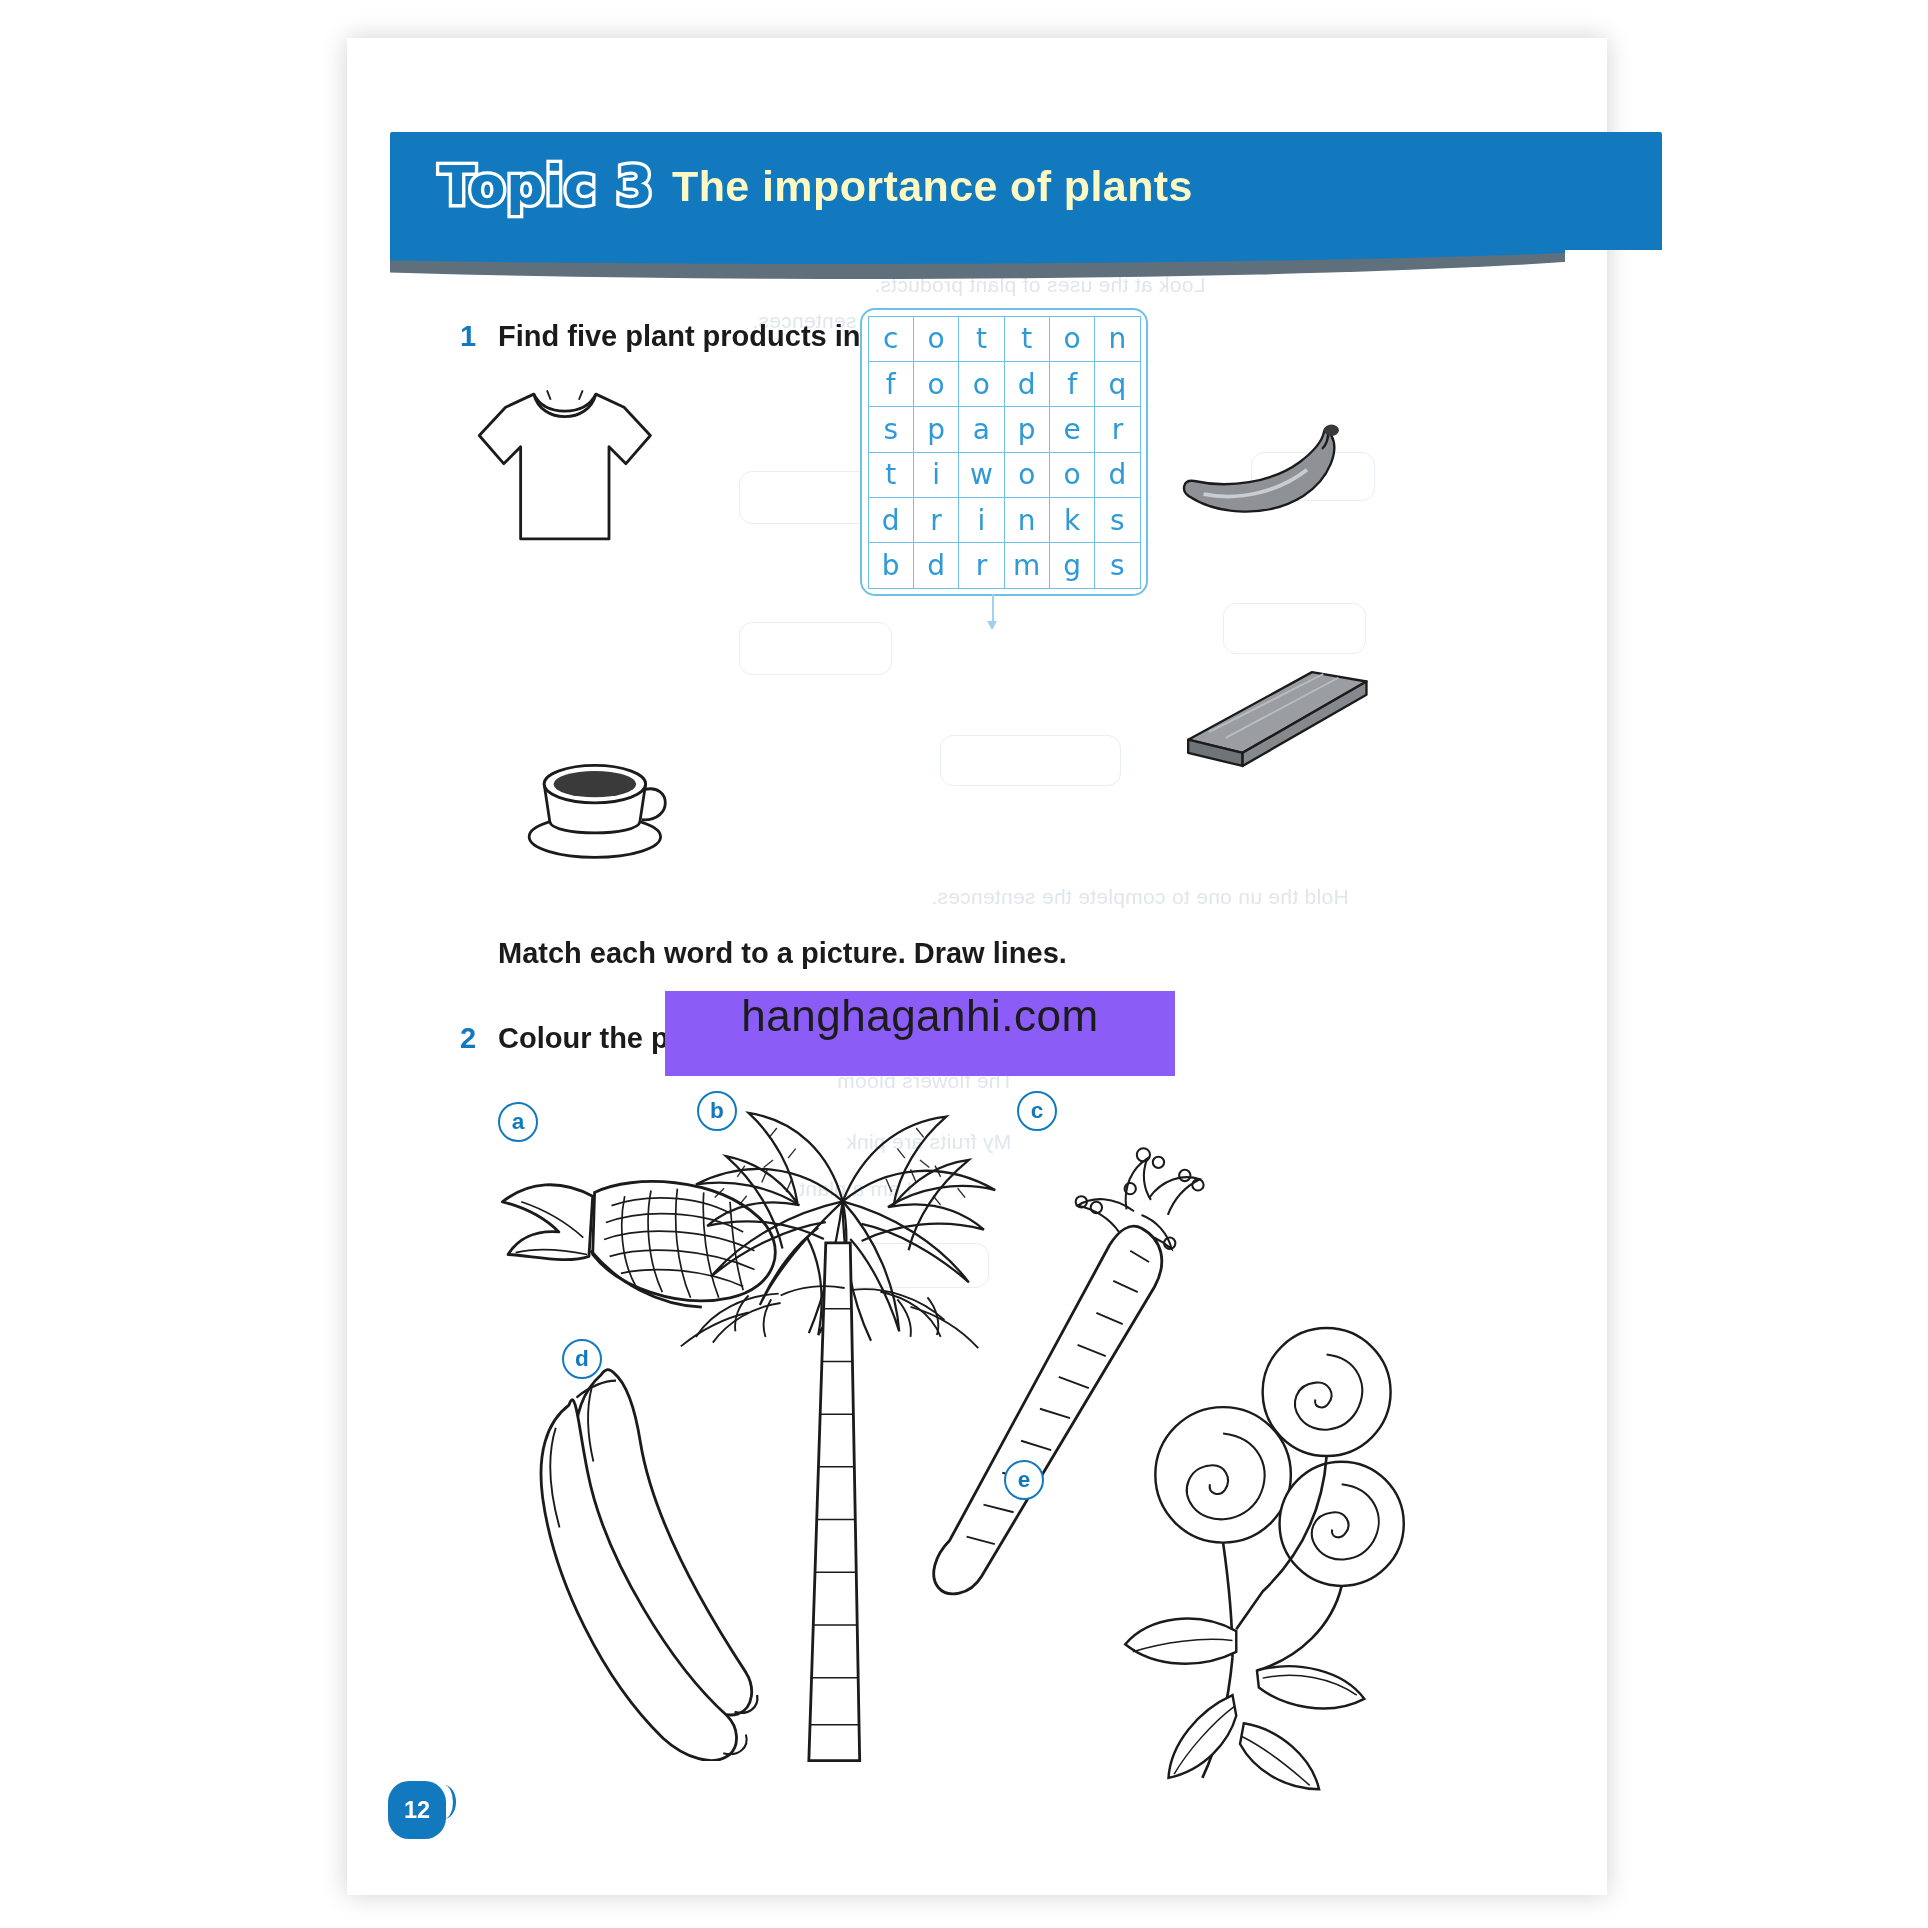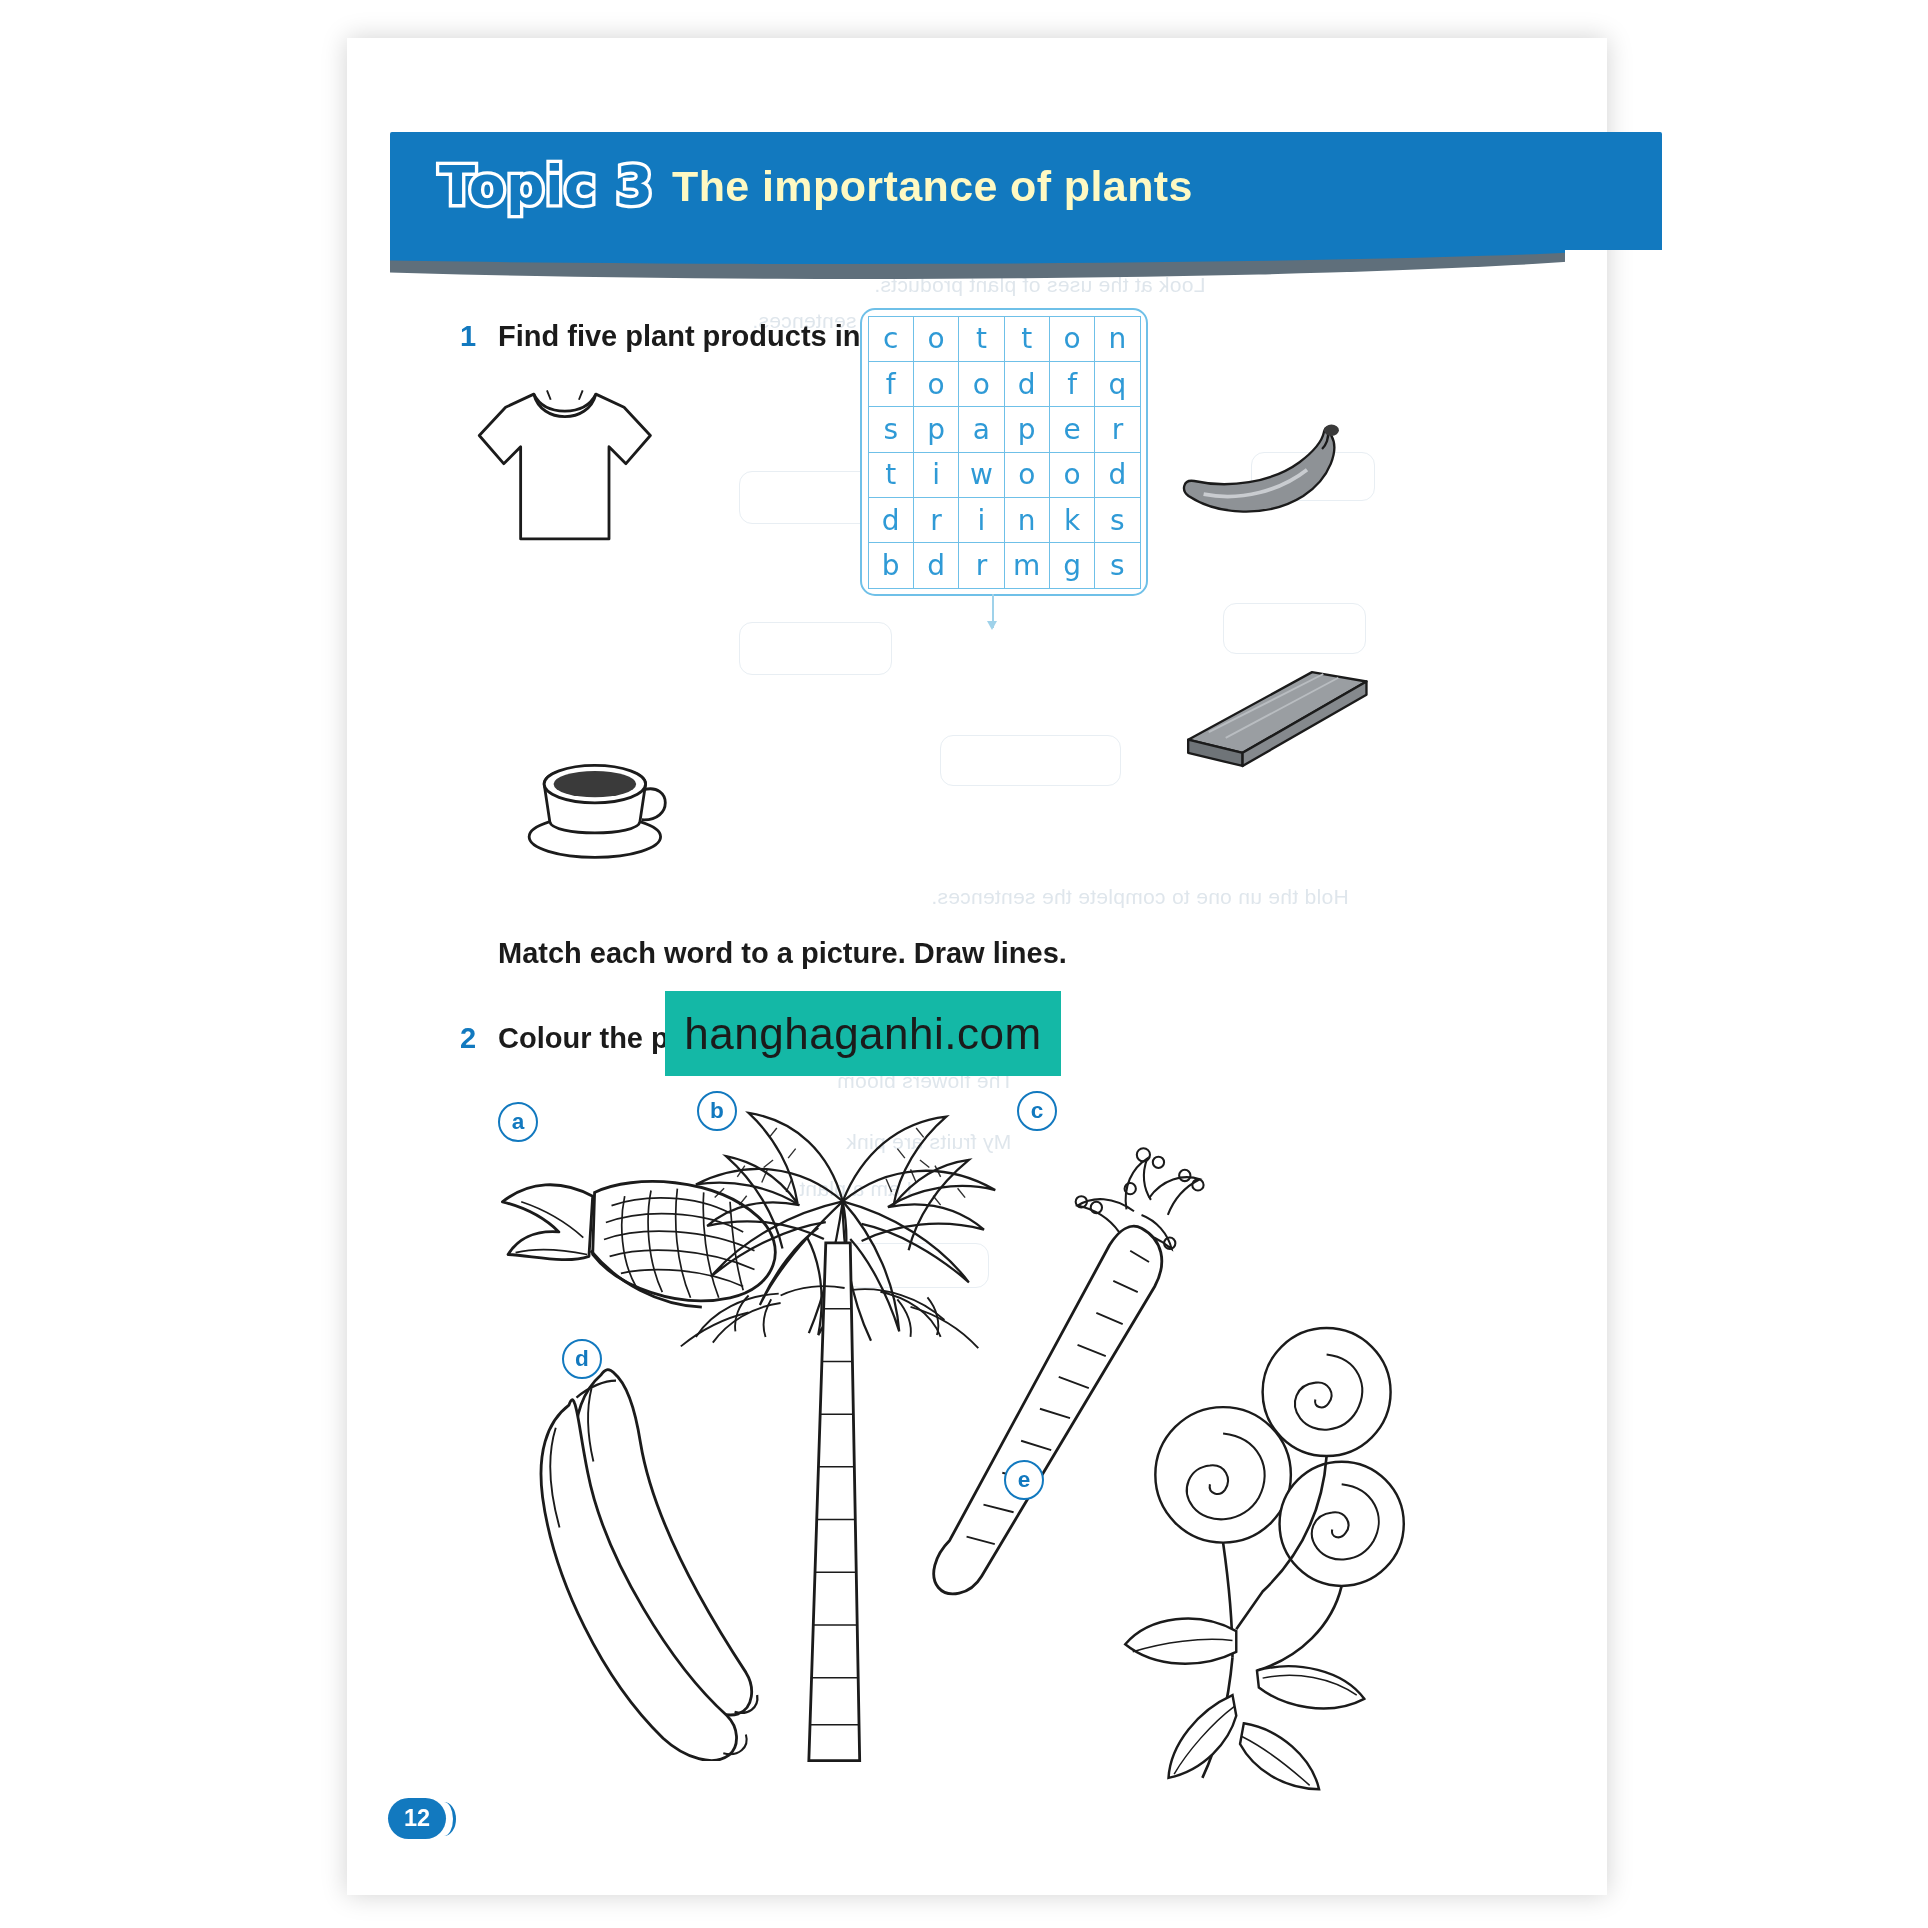--- a/index.html
+++ b/index.html
@@ -173,21 +173,21 @@
     justify-content: center;
     background: #fff;
   }
 
   
   .page-num {
     position: absolute;
     left: 41px;
     bottom: 56px;
     width: 58px;
-    height: 41px;
+    height: 58px;
     background: #1279bf;
     border-radius: 21px;
     color: #fff;
     font-size: 23.5px;
     font-weight: bold;
     display: flex;
     align-items: center;
     justify-content: center;
   }
   .page-num:after {
@@ -199,25 +199,25 @@
     height: 34px;
     border-right: 3.8px solid #1279bf;
     border-radius: 0 50% 50% 0;
   }
 
   
   .watermark {
     position: absolute;
     left: 665px;
     top: 991px;
-    width: 396px;
+    width: 510px;
     height: 85px;
-    background: #14b8a6;
+    background: #8b5cf6;
     display: flex;
-    align-items: center;
+    align-items: flex-start;
     justify-content: center;
   }
   .watermark span {
     font-size: 44px;
     color: #1b1b1b;
     letter-spacing: 0.5px;
   }
 
   .art { position: absolute; }
   svg { display: block; }

